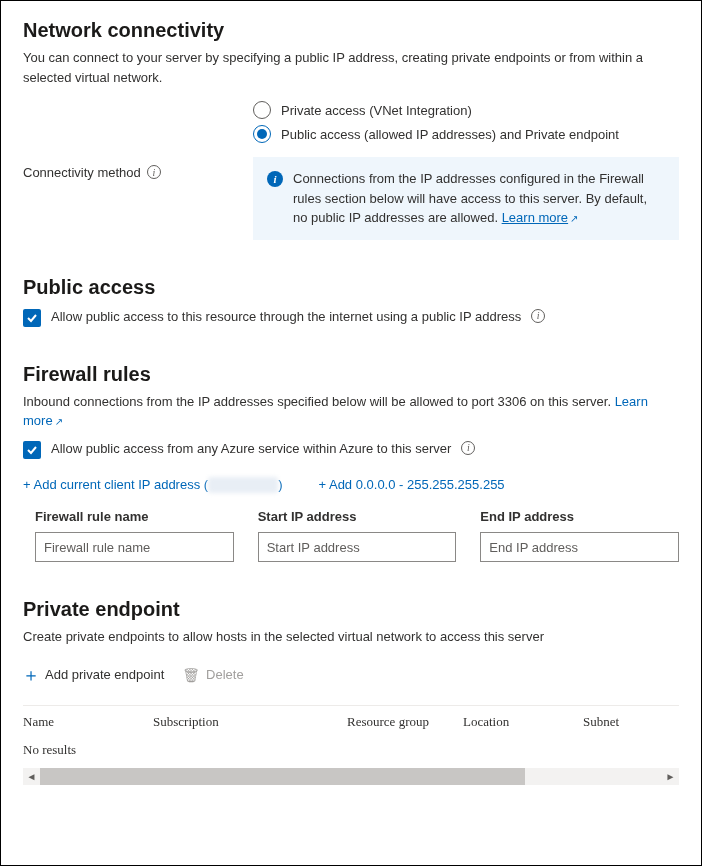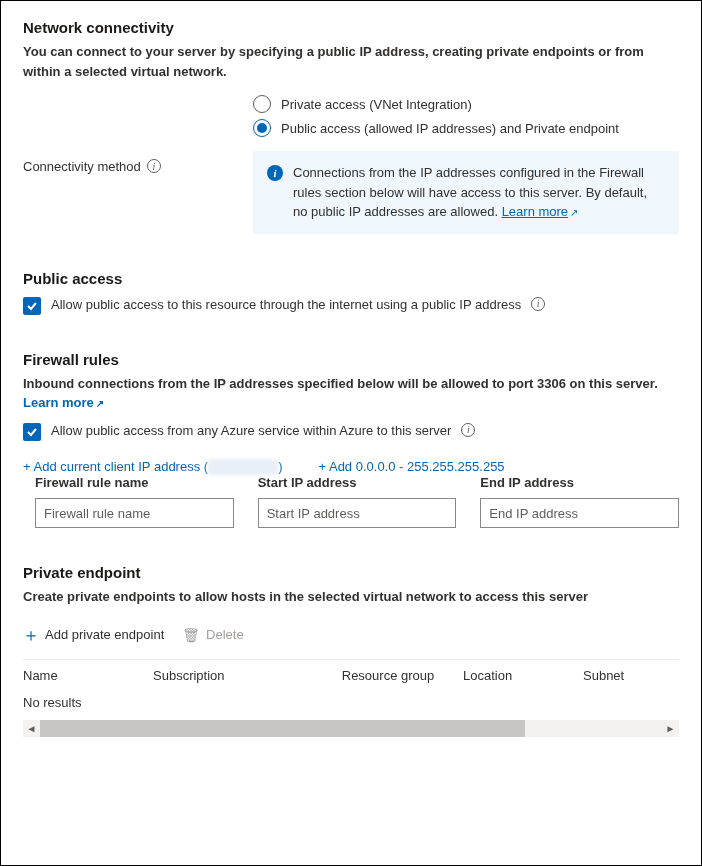--- a/index.html
+++ b/index.html
@@ -11,30 +11,29 @@
     background: #fff;
   }
   .page {
     border: 1px solid #000;
     width: 702px;
     height: 866px;
     padding: 18px 22px;
     overflow: hidden;
   }
   h2.section-title {
-    font-size: 15px;
+    font-size: 20px;
     font-weight: 600;
     margin: 0 0 6px 0;
     color: #1b1a19;
   }
   .desc {
     color: #323130;
     line-height: 1.5;
     margin: 0 0 14px 0;
-    font-weight: bold;
   }
   .row {
     display: flex;
     align-items: center;
   }
   .label-col {
     width: 230px;
     display: flex;
     align-items: center;
     gap: 6px;
@@ -141,21 +140,21 @@
   .add-links a { color: #0067b8; text-decoration: none; cursor: pointer; }
   .blur {
     display: inline-block;
     width: 70px; height: 16px;
     background: #e8eef5;
     filter: blur(2px);
     border-radius: 3px;
     vertical-align: middle;
   }
   .fw-table {
-    margin-top: 0;
+    margin-top: 16px;
     display: flex;
     gap: 24px;
     padding-left: 12px;
   }
   .fw-col { display: flex; flex-direction: column; gap: 6px; width: 200px; }
   .fw-col .hdr { font-weight: 600; font-size: 13px; margin-bottom: 2px; }
   .fw-col input {
     width: 100%;
     height: 30px;
     border: 1px solid #8a8886;
@@ -188,22 +187,23 @@
     justify-content: center;
     font-size: 18px;
     font-weight: 300;
   }
   .trash-icon {
     color: #a19f9d;
     display: inline-flex;
     font-size: 14px;
   }
   .pe-table {
-    margin-top: 10px;
+    margin-top: 16px;
     border-top: 1px solid #edebe9;
+    font-family: Liberation Serif, serif;
   }
   .pe-header {
     display: flex;
     padding: 8px 0 6px 0;
     font-size: 13px;
     color: #323130;
   }
   .pe-header > div:nth-child(1){ width: 130px; }
   .pe-header > div:nth-child(2){ width: 160px; }
   .pe-header > div:nth-child(3){ width: 150px; text-align: center; }

